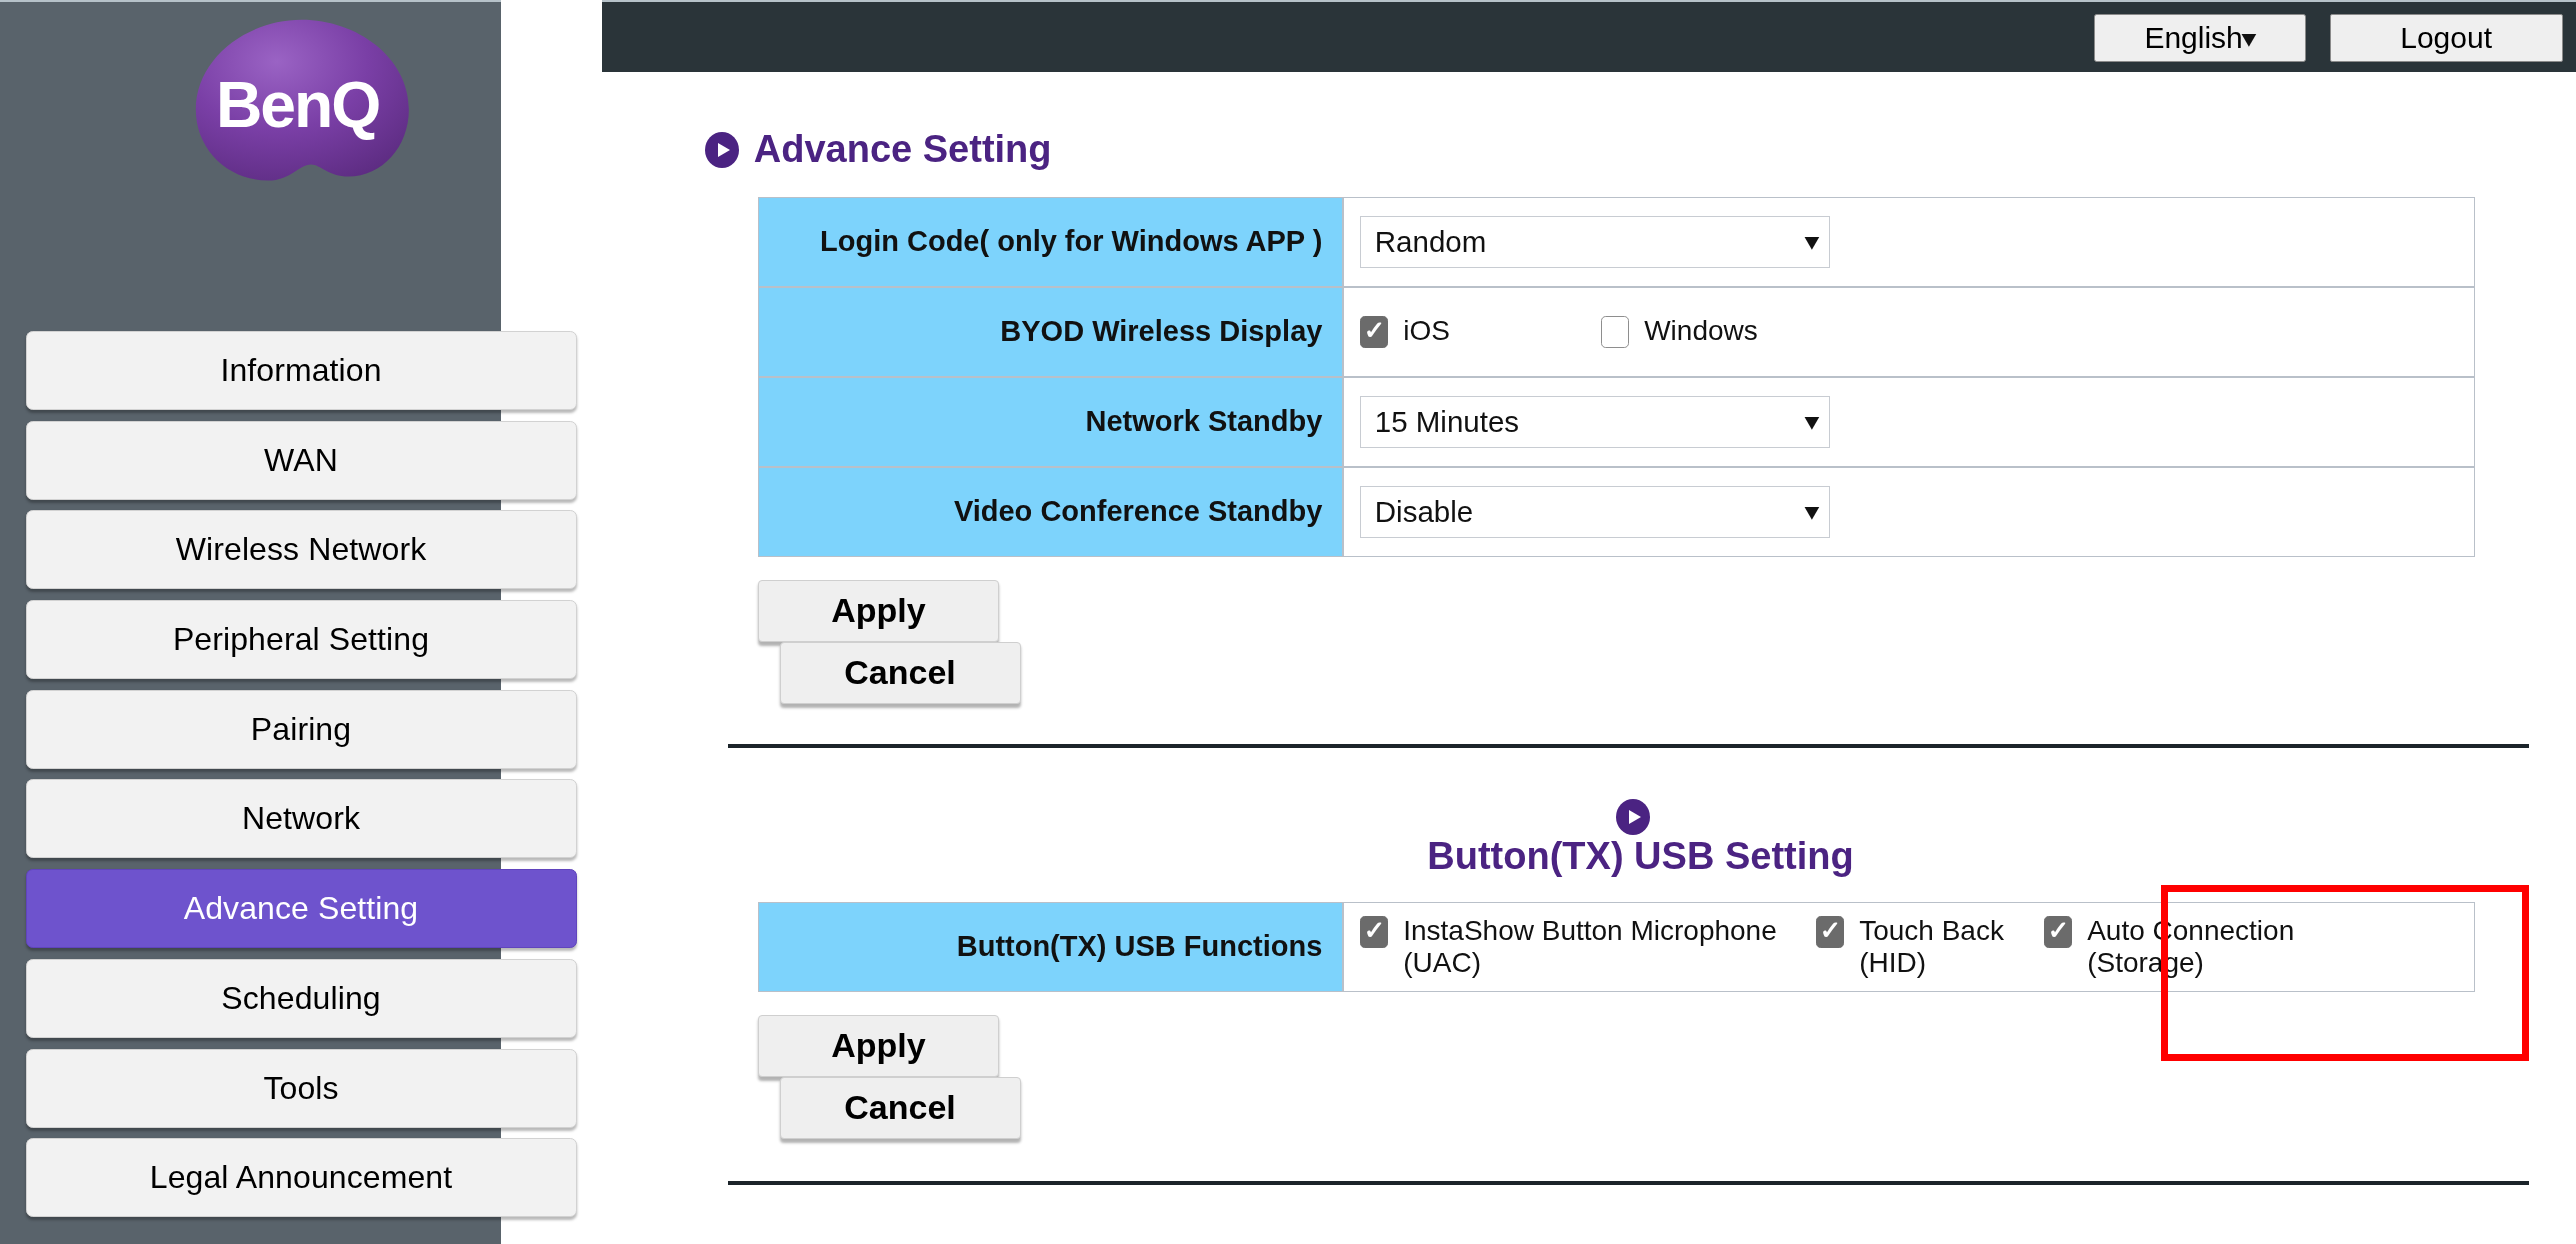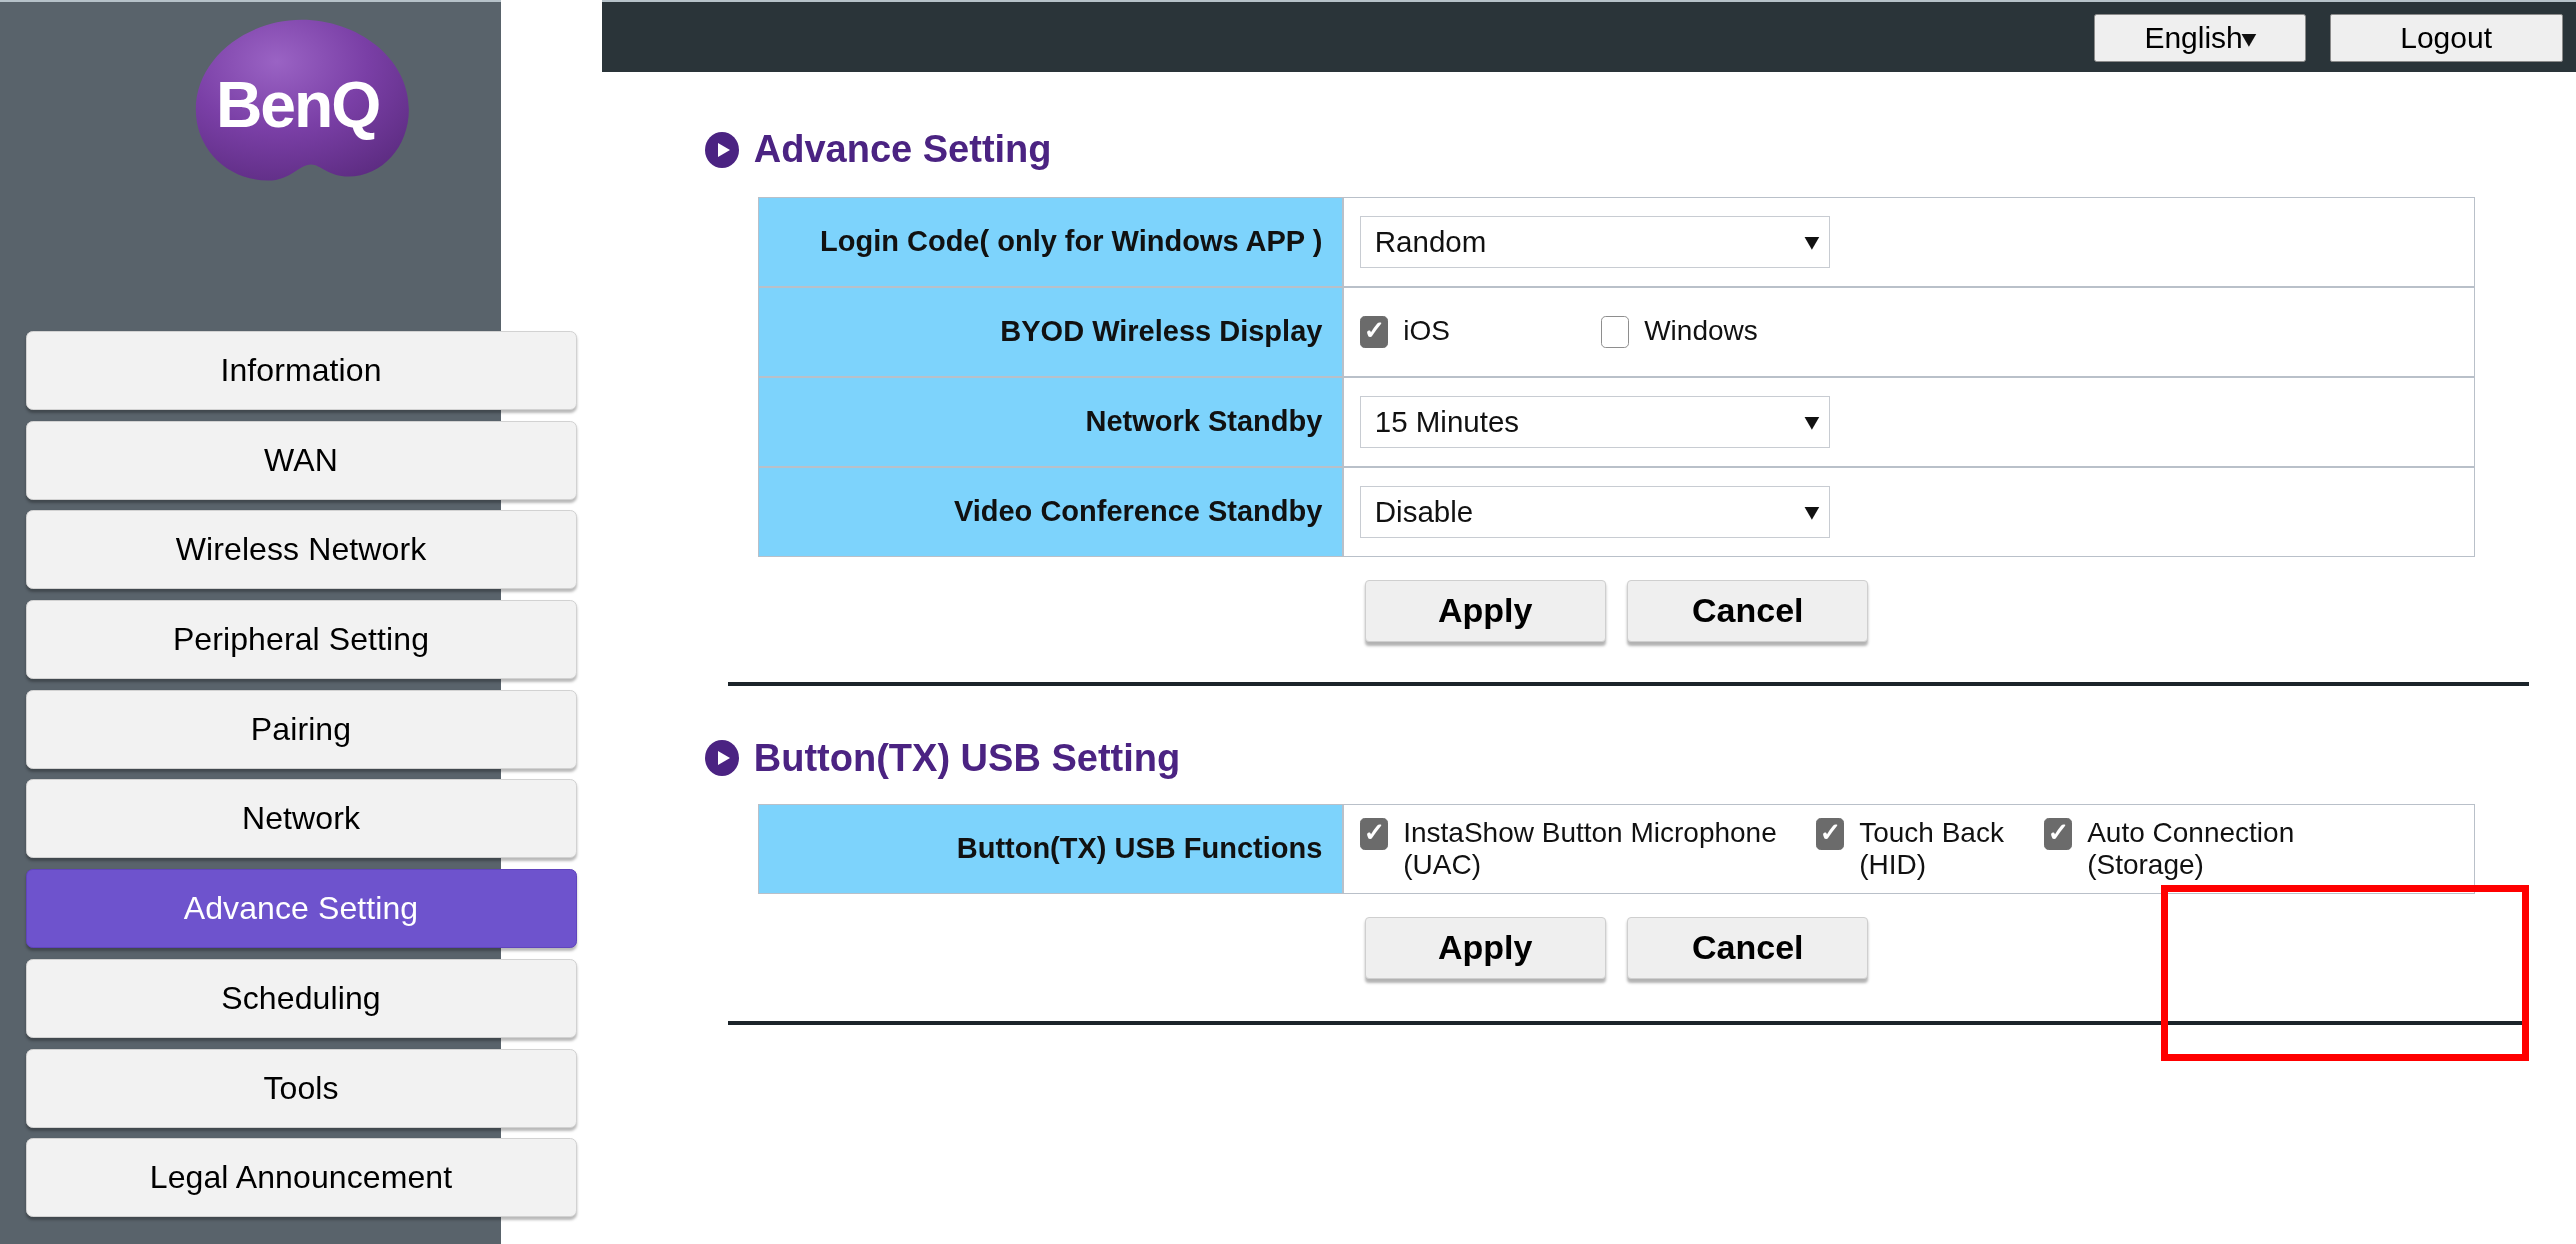--- a/index.html
+++ b/index.html
@@ -174,20 +174,21 @@
     margin-left:14.8px;
     font-size:28px;color:#111;line-height:1.12;
     white-space:pre-line;
   }
 
   
   .btnrow{
     display:flex;justify-content:center;
     margin-left:156px;width:1717px;
     margin-top:23px;
+    flex-direction:column;
   }
   .abtn{
     width:241px;height:62px;
     background:#efefef;
     border:0.7px solid #cfcfcf;
     border-radius:4px;
     box-shadow:0 3.4px 2.7px rgba(0,0,0,0.30);
     display:flex;align-items:center;justify-content:center;
     font-size:34px;font-weight:bold;color:#000;
     cursor:pointer;
@@ -339,21 +340,21 @@
     <div class="abtn">
       <span>Apply</span>
     </div>
     <div class="abtn">
       <span>Cancel</span>
     </div>
   </div>
 
   <div class="divider" style="margin-top:40px;"></div>
 
-  <div class="section-head" style="margin-top:51px;">
+  <div class="section-head" style="margin-top:51px;flex-direction:column;">
     <span class="play-ico">
         <span class="tri"></span>
       </span>
     <span>Button(TX) USB Setting</span>
   </div>
 
   <table class="settings-table" style="margin-top:24px;">
     <tbody>
         <tr>
       <td class="lbl-cell">Button(TX) USB Functions</td>

